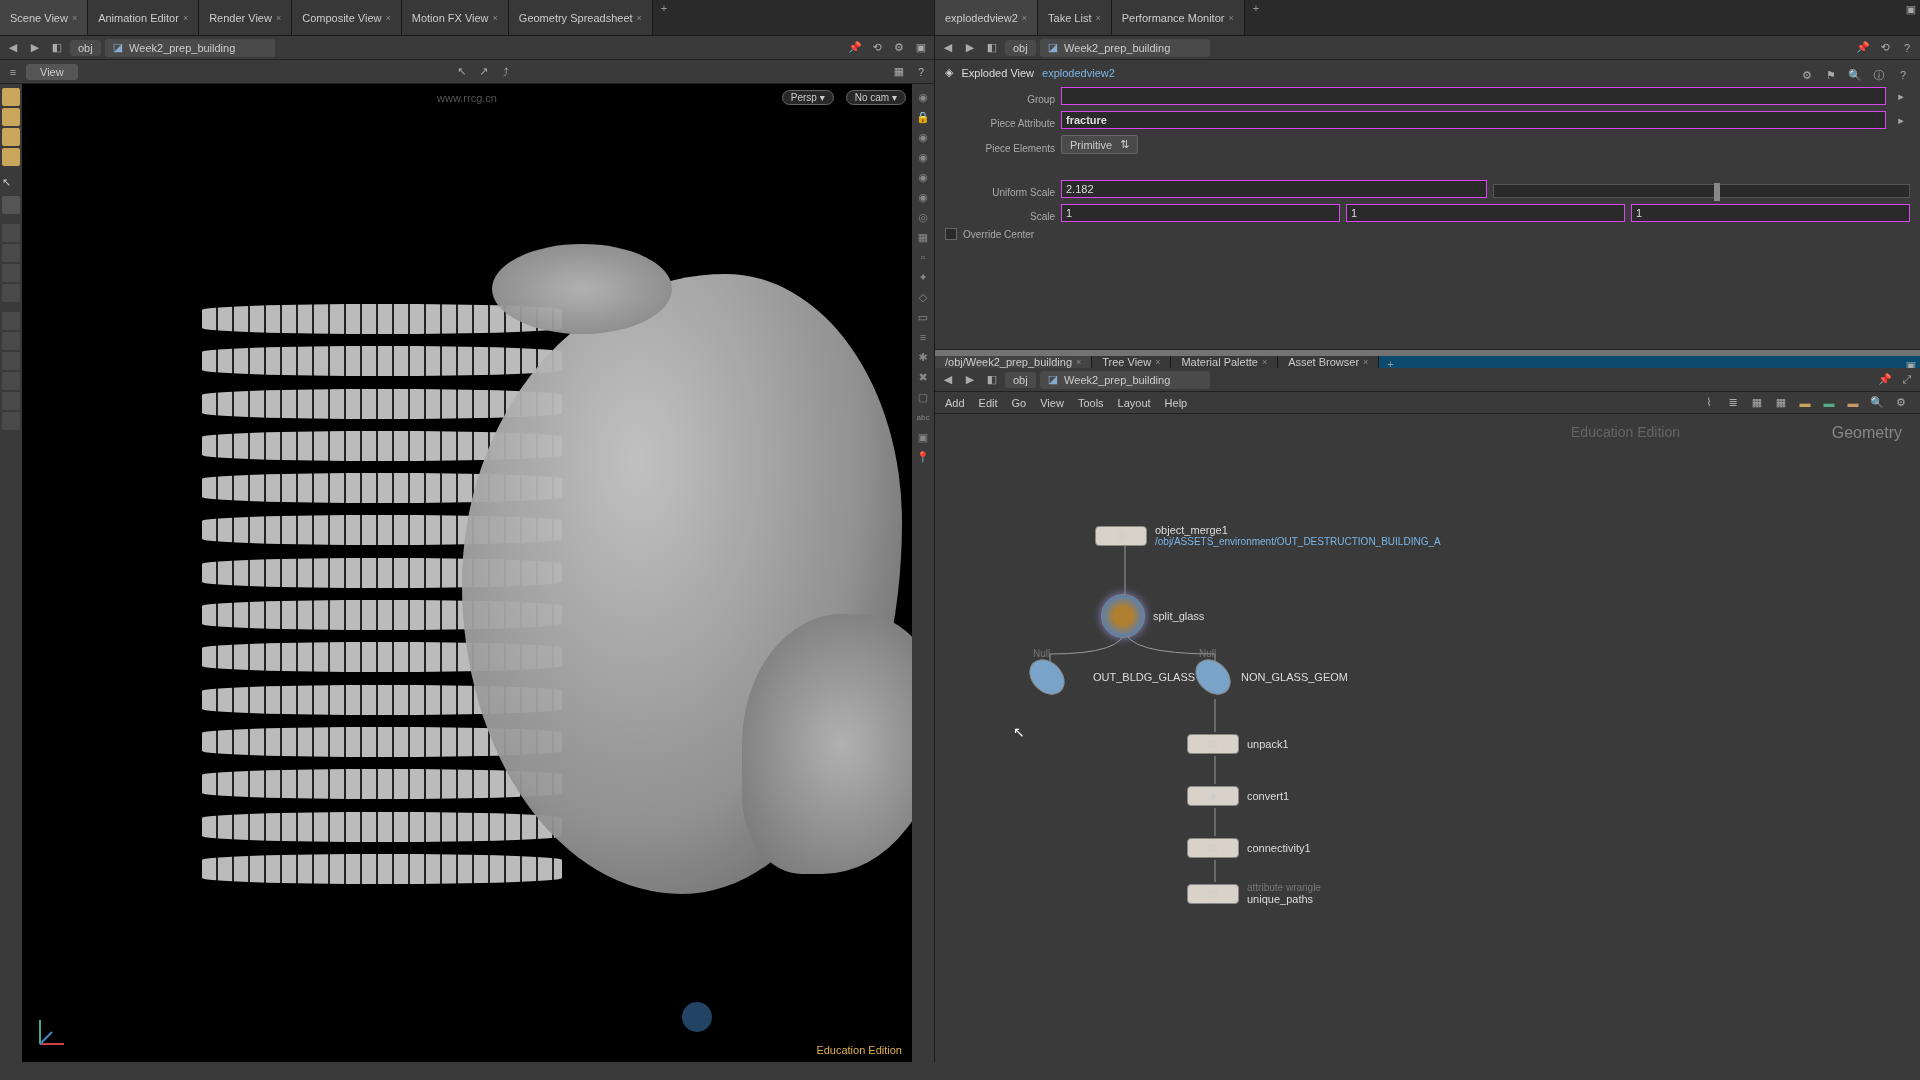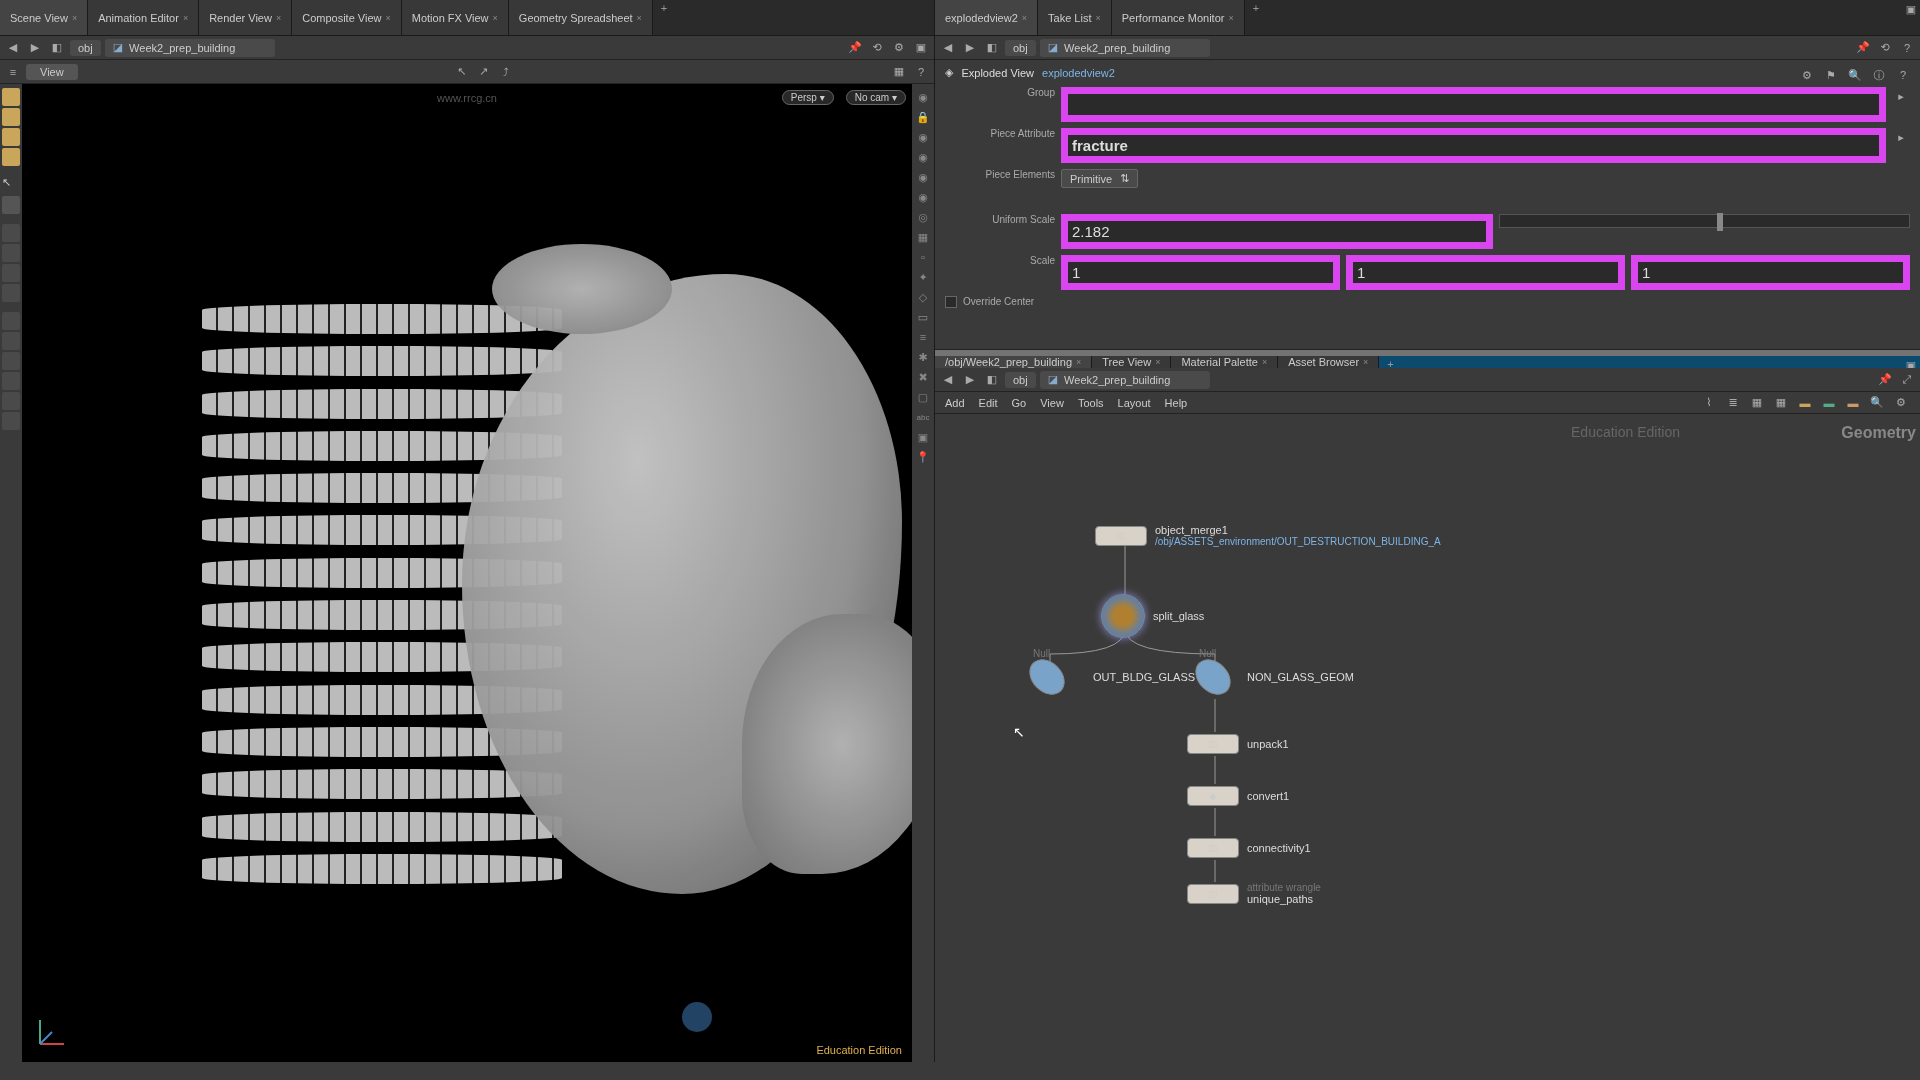--- a/index.html
+++ b/index.html
@@ -30,37 +30,37 @@
 .vp-overlay{position:absolute;top:6px;right:6px;display:flex;gap:12px}
 .pill{background:rgba(50,50,50,.8);border:1px solid #666;border-radius:10px;padding:1px 8px;font-size:10px;color:#ccc}
 .vp-footer{position:absolute;bottom:6px;right:10px;color:#e0b050;font-size:11px}
 .axes{position:absolute;bottom:10px;left:10px;width:40px;height:40px}
 .watermark{position:absolute;top:8px;left:50%;transform:translateX(-50%);color:#555;font-size:11px}
 
 .param-panel{background:#3a3a3a;padding:6px 10px;border-bottom:1px solid #222;height:290px;position:relative}
 .param-head{display:flex;align-items:center;gap:8px;margin-bottom:8px}
 .param-head .title{color:#ddd}
 .param-head .obj{color:#7db5e8}
-.param-row{display:flex;align-items:flex-start;margin-bottom:6px;gap:6px}
+.param-row{display:flex;align-items:flex-end;margin-bottom:6px;gap:6px}
 .param-row label{width:110px;text-align:right;color:#aaa;font-size:10px}
-.param-row input[type=text]{flex:1;background:#2a2a2a;border:7px solid #d946ef;color:#ddd;padding:2px 4px;font-size:15px}
+.param-row input[type=text]{flex:1;background:#2a2a2a;border:1px solid #d946ef;color:#ddd;padding:2px 4px;font-size:11px}
 .param-row .num{width:125px;background:#2a2a2a;border:1px solid #555;color:#ddd;padding:2px 4px;font-size:11px}
 .dropdown{background:#4a4a4a;border:1px solid #666;padding:2px 8px;border-radius:2px;display:flex;align-items:center;gap:8px}
 .slider{flex:1;height:14px;position:relative;background:#2a2a2a;border:1px solid #555}
 .slider .thumb{position:absolute;top:-2px;width:6px;height:18px;background:#888;left:53%}
 .param-icons{position:absolute;top:6px;right:8px;display:flex;gap:6px}
 
 .net-tabs{display:flex;height:18px;background:#0c4a6e;border-top:6px solid #737373}
 .net-panel{flex:1;display:flex;flex-direction:column;background:#3a3a3a}
 .net-menu{display:flex;height:22px;align-items:center;gap:14px;padding:0 10px;border-bottom:1px solid #222;background:#3a3a3a}
 .net-menu .m{cursor:pointer}
 .net-menu .ricons{margin-left:auto;display:flex;gap:6px}
 .net-canvas{flex:1;position:relative;background:#3a3a3a;overflow:hidden}
 .edition{position:absolute;top:10px;right:240px;color:#666;font-size:14px}
-.geom-label{position:absolute;top:10px;right:4px;color:#888;font-size:16px;font-weight:bold}
+.geom-label{position:absolute;top:10px;right:18px;color:#888;font-size:16px;font-weight:normal}
 .node{position:absolute;display:flex;align-items:center;gap:8px}
 .node .body{width:52px;height:20px;background:#d8d2c8;border:1px solid #888;border-radius:4px;display:flex;align-items:center;justify-content:center;position:relative}
 .node .body.null{background:#7aa3c9;width:40px;height:30px;border-radius:50%;transform:rotate(45deg)}
 .node .body.ring{border-radius:50%;width:44px;height:44px;background:radial-gradient(circle,#b08030 30%,#5a7fb0 70%);box-shadow:0 0 8px #88c}
 .node .lbl{color:#ddd;font-size:11px;white-space:nowrap}
 .node .sub{color:#7db5e8;font-size:10px;white-space:nowrap;max-width:160px}
 .fainttxt{color:#777;font-size:10px}
 
 .building{position:absolute;left:180px;top:220px;width:360px;height:580px;display:flex;flex-direction:column;justify-content:space-between}
 .band{height:30px;background:repeating-linear-gradient(90deg,#bbb 0 14px,#222 14px 16px);border-radius:50%/20%}
@@ -389,21 +389,21 @@
             <div class="body null"></div>
           </div>
           <div class="lbl" style="margin-left:18px">OUT_BLDG_GLASS</div>
         </div>
 
         <div class="node" style="left:258px;top:248px">
           <div style="position:relative">
             <div class="fainttxt" style="position:absolute;top:-14px;left:6px">Null</div>
             <div class="body null"></div>
           </div>
-          <div class="lbl" style="margin-left:6px">NON_GLASS_GEOM</div>
+          <div class="lbl" style="">NON_GLASS_GEOM</div>
         </div>
 
         <div class="node" style="left:252px;top:320px">
           <div class="body">
               <span style="font-size:9px">◫</span>
             </div>
           <div class="lbl">unpack1</div>
         </div>
 
         <div class="node" style="left:252px;top:372px">

